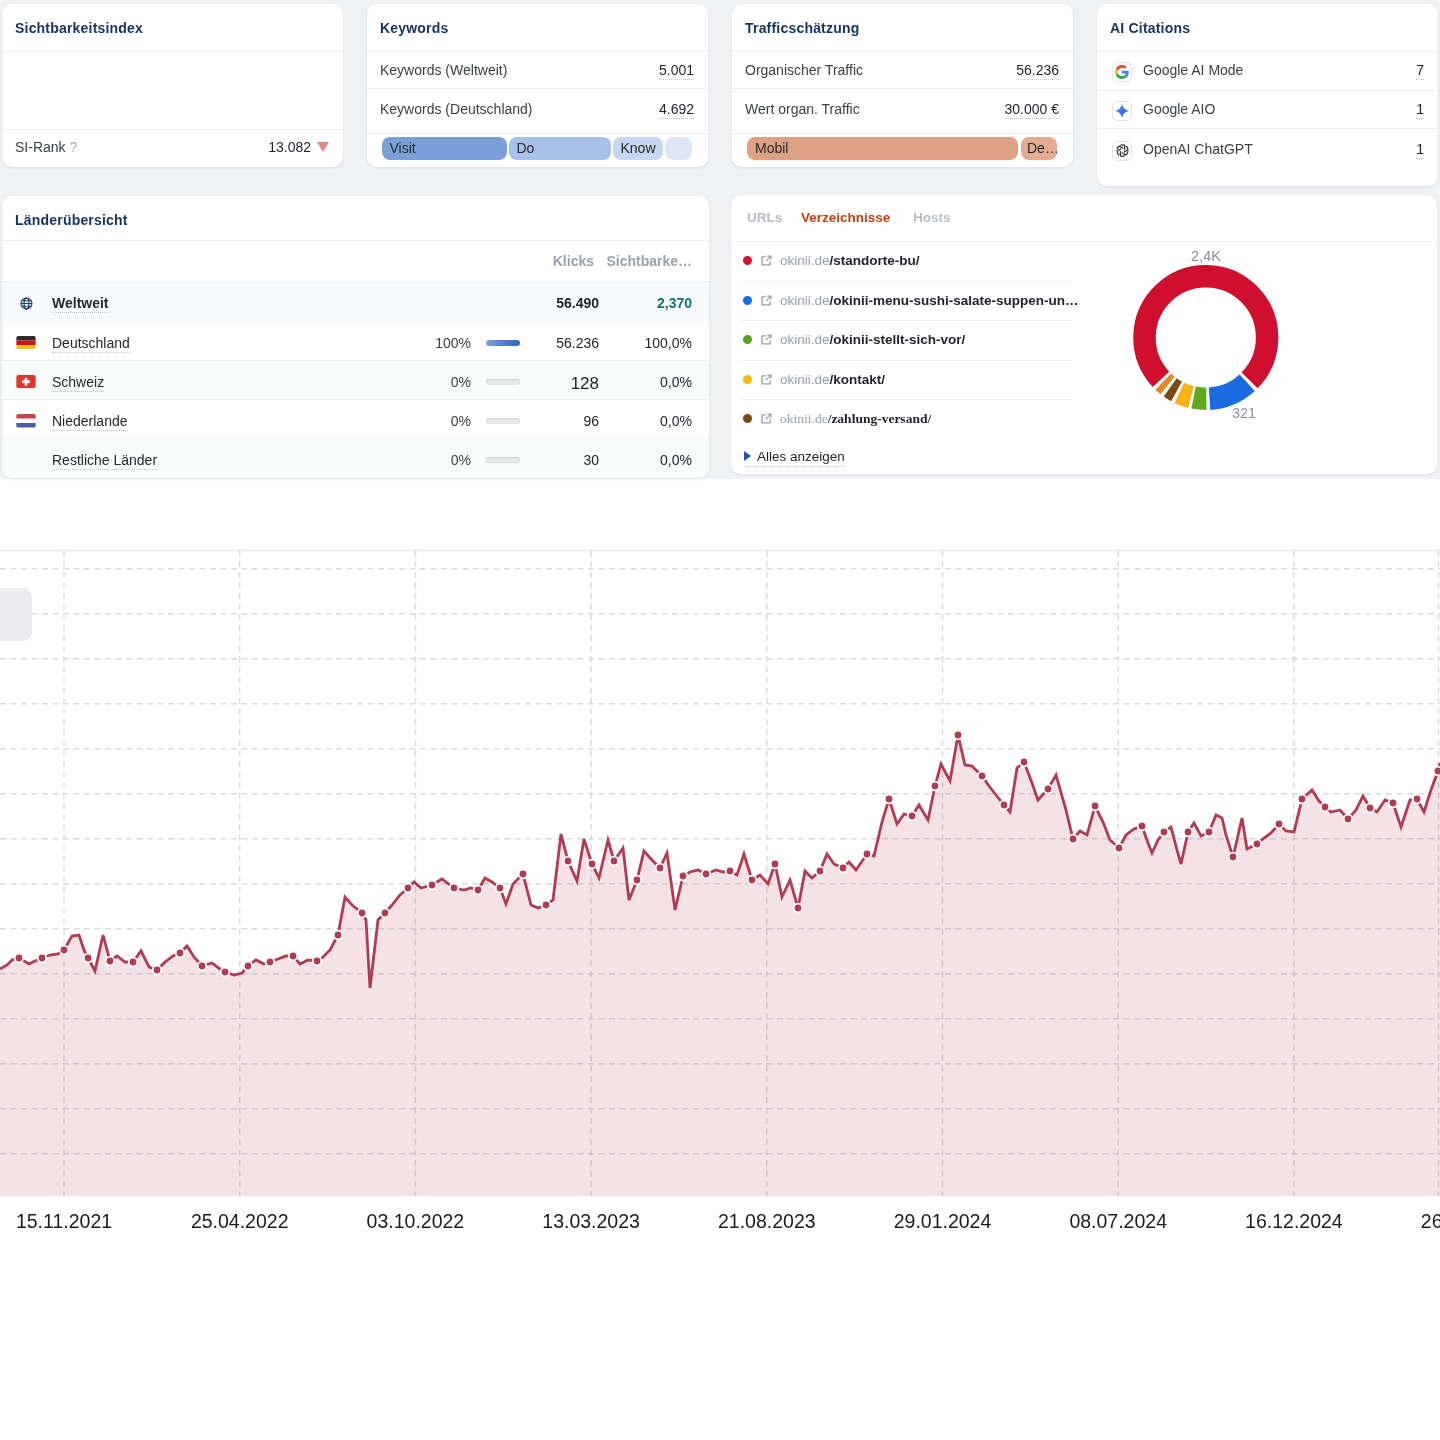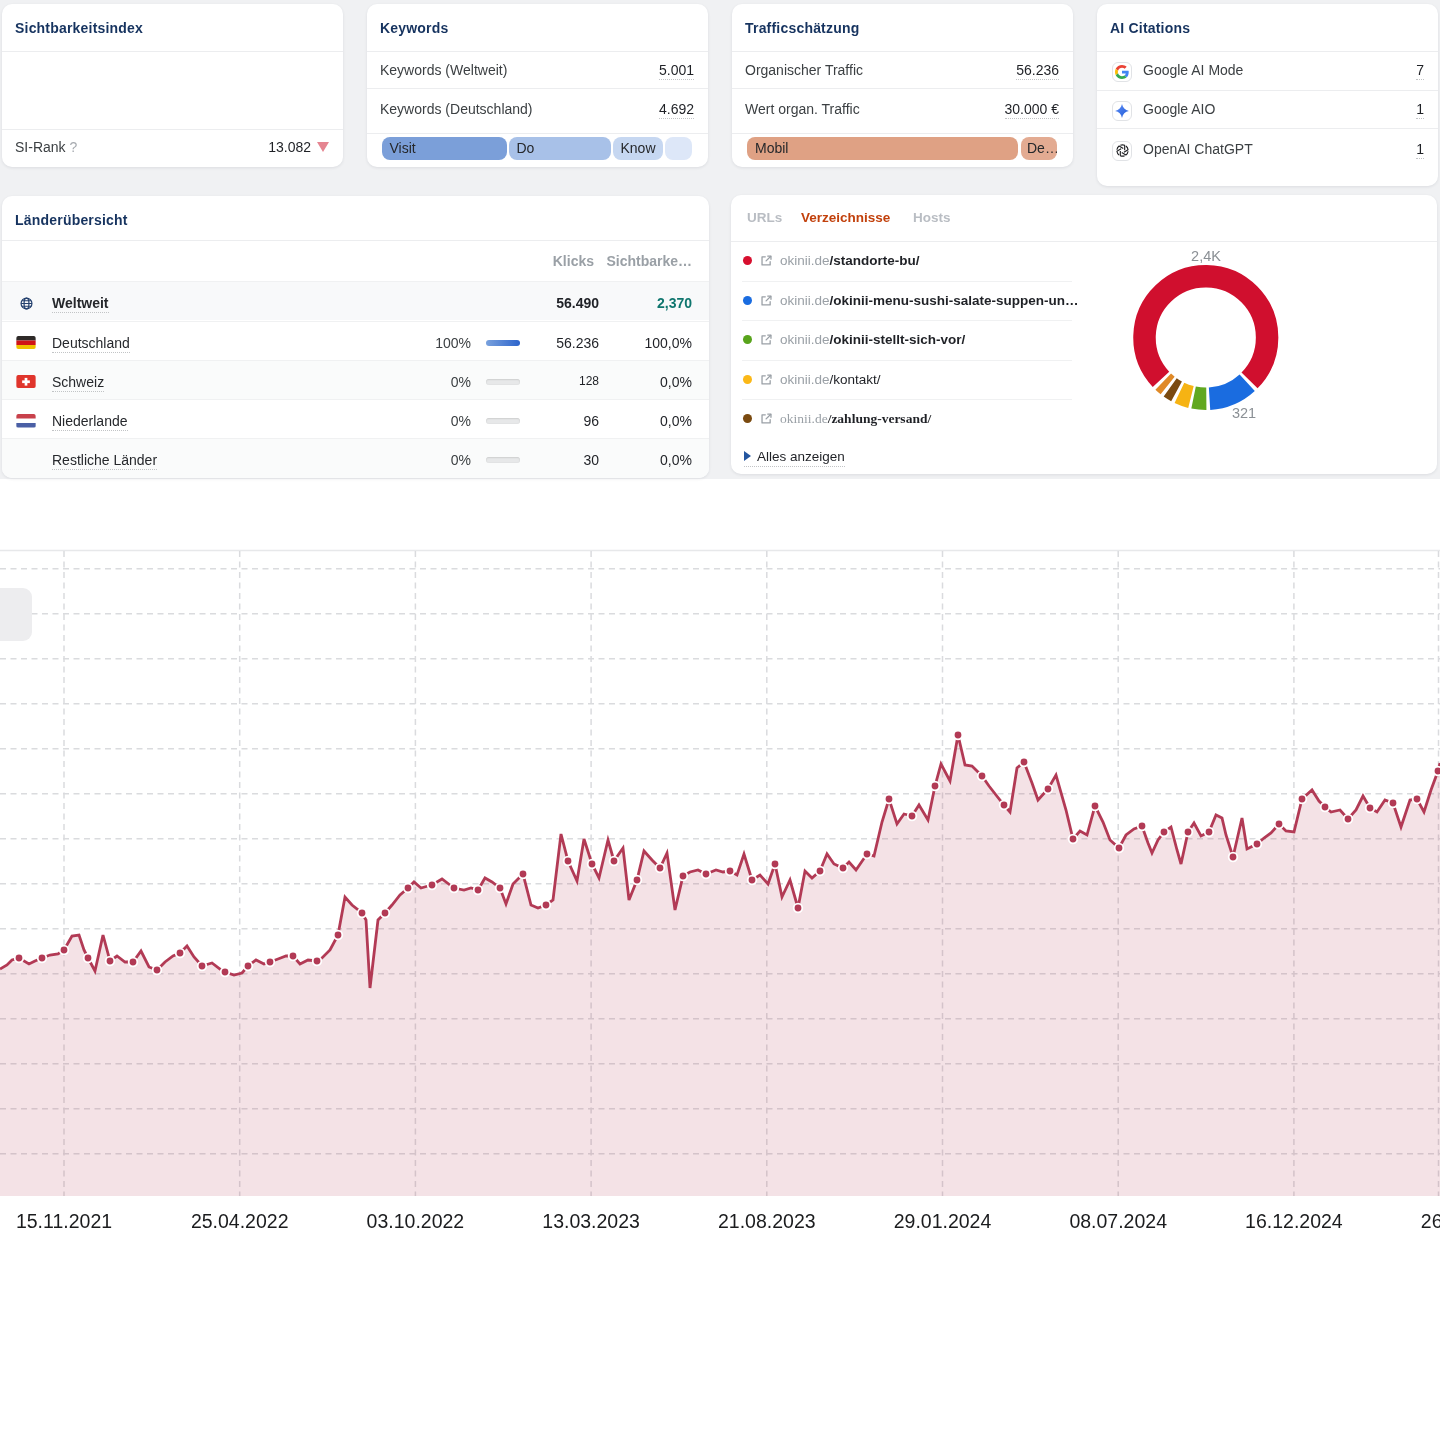--- a/index.html
+++ b/index.html
@@ -131,21 +131,21 @@
 </div>
 <div style="position:absolute;left:0;top:163.8px;width:707px;height:39.3px;background:#fafbfb;border-top:1px solid #f0f1f2;">
 <svg width="20" height="13.5" viewBox="0 0 20 14" style="position:absolute;left:14px;top:14px;border-radius:2.5px">
 <rect width="20" height="14" fill="#e0352c"></rect>
         <rect x="8.6" y="3" width="2.8" height="8" fill="#fff"></rect>
         <rect x="6" y="5.6" width="8" height="2.8" fill="#fff"></rect>
       </svg>
       <div style="position:absolute;right:238px;top:13px;font-size:14px;color:#3c4043;">0%</div>
       <div style="position:absolute;left:484px;top:18px;width:34px;height:6px;border-radius:3px;background:#e7e8e9;box-shadow:inset 0 0.5px 1.5px rgba(0,0,0,0.18);"></div>
 <div style="position:absolute;left:50px;top:13px;font-size:14px;color:#26282c;border-bottom:1.5px dotted #c2c4c6;padding-bottom:1px;">Schweiz</div>
-<div style="position:absolute;right:110px;top:13px;font-size:12px;color:#1f2126;">128</div>
+<div style="position:absolute;right:110px;top:13px;font-size:17px;color:#1f2126;">128</div>
 <div style="position:absolute;right:17px;top:13px;font-size:14px;color:#1f2126;">0,0%</div>
 </div>
 <div style="position:absolute;left:0;top:203.1px;width:707px;height:39.3px;background:#ffffff;border-top:1px solid #f0f1f2;">
 <svg width="20" height="13.5" viewBox="0 0 20 14" style="position:absolute;left:14px;top:14px;border-radius:2.5px">
 <rect width="20" height="14" fill="#fff"></rect>
         <rect width="20" height="4.67" fill="#c8414b"></rect>
         <rect y="9.33" width="20" height="4.67" fill="#4a5fa5"></rect>
       </svg>
       <div style="position:absolute;right:238px;top:13px;font-size:14px;color:#3c4043;">0%</div>
       <div style="position:absolute;left:484px;top:18px;width:34px;height:6px;border-radius:3px;background:#e7e8e9;box-shadow:inset 0 0.5px 1.5px rgba(0,0,0,0.18);"></div>
@@ -207,21 +207,21 @@
     <div style="position:absolute;left:11px;width:330px;height:1px;background:#f0f1f2;top:164.5px;"></div>
 <div style="position:absolute;left:0;top:164.5px;width:700px;height:39.4px;">
 <div style="position:absolute;left:11.5px;top:15.2px;width:9px;height:9px;border-radius:50%;background:#fbb817;"></div>
 <svg width="13" height="13" viewBox="0 0 16 16" style="position:absolute;left:29px;top:13.2px">
 <g fill="none" stroke="#9aa0a6" stroke-width="1.6" stroke-linecap="round" stroke-linejoin="round">
 <path d="M12.5 9.5 V13.5 H2.5 V3.5 H6.5"></path>
           <path d="M9.5 2.5 H13.5 V6.5"></path>
           <path d="M13 3 L7.5 8.5"></path>
         </g>
       </svg>
-<div style="position:absolute;left:49px;top:12px;font-size:13.5px;white-space:nowrap;"><span style="color:#9aa0a6;">okinii.de</span><span style="color:#1f2126;font-weight:normal;">/kontakt/</span></div>
+<div style="position:absolute;left:49px;top:12px;font-size:13.5px;white-space:nowrap;"><span style="color:#9aa0a6;">okinii.de</span><span style="color:#1f2126;font-weight:bold;">/kontakt/</span></div>
 </div>
     <div style="position:absolute;left:11px;width:330px;height:1px;background:#f0f1f2;top:203.9px;"></div>
 <div style="position:absolute;left:0;top:203.9px;width:700px;height:39.4px;font-family:Liberation Serif, serif;">
 <div style="position:absolute;left:11.5px;top:15.2px;width:9px;height:9px;border-radius:50%;background:#7a4a10;"></div>
 <svg width="13" height="13" viewBox="0 0 16 16" style="position:absolute;left:29px;top:13.2px">
 <g fill="none" stroke="#9aa0a6" stroke-width="1.6" stroke-linecap="round" stroke-linejoin="round">
 <path d="M12.5 9.5 V13.5 H2.5 V3.5 H6.5"></path>
           <path d="M9.5 2.5 H13.5 V6.5"></path>
           <path d="M13 3 L7.5 8.5"></path>
         </g>

